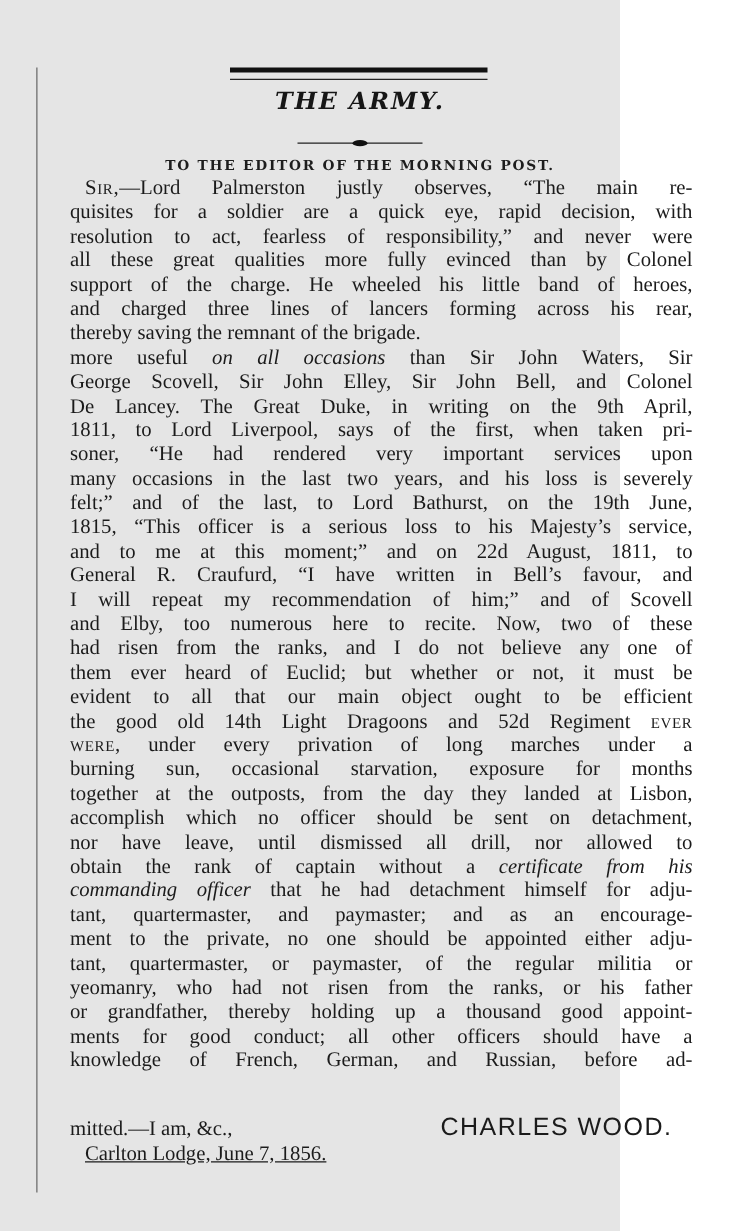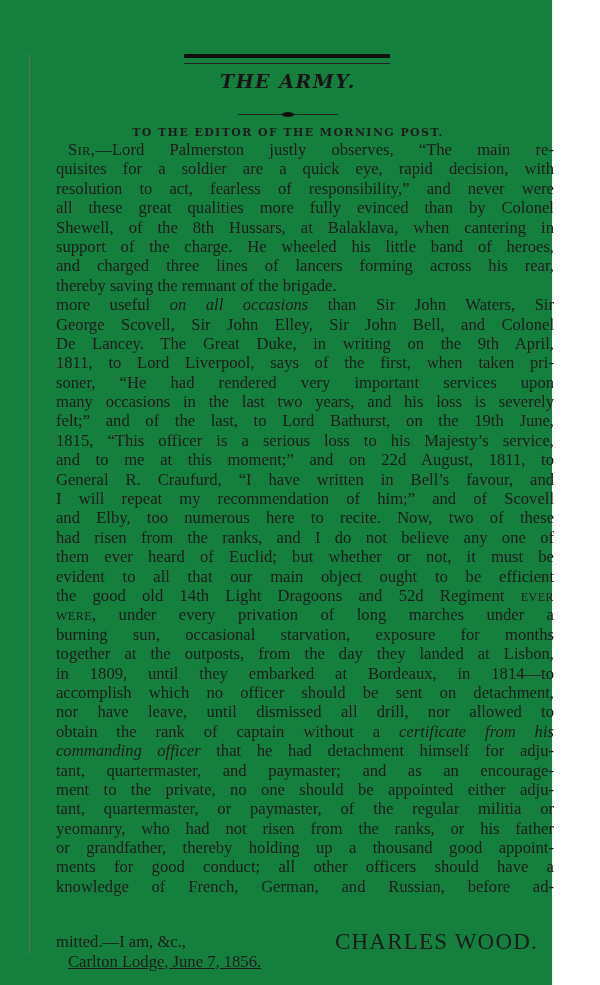--- a/index.html
+++ b/index.html
@@ -12,23 +12,23 @@
       height: 985px;
       position: relative;
       overflow: hidden;
       font-family: "DejaVu Serif", "Liberation Serif", serif;
       color: #1a1a1a;
     }
     .clipping {
       position: absolute;
       left: 0;
       top: 0;
-      width: 552px;
+      width: 496px;
       height: 985px;
-      background: #15803d;
+      background: #e5e5e5;
     }
     .margin-rule {
       position: absolute;
       left: 29px;
       top: 54px;
       width: 1px;
       height: 900px;
       background: #6a6a6a;
     }
     .top-rule-thick {
@@ -132,22 +132,22 @@
       font-style: italic;
     }
     .signature-line {
       position: relative;
       margin-top: 36px;
     }
     .signature {
       position: absolute;
       right: 16px;
       top: 0;
-      font-family: Liberation Serif, serif;
-      font-size: 23px;
+      font-family: Liberation Sans, sans-serif;
+      font-size: 20px;
       letter-spacing: 1.2px;
     }
     .dateline {
       padding-left: 12px;
       text-decoration: underline;
     }
   </style>
 </head>
 <body>
 
@@ -163,21 +163,20 @@
     <div class="diamond"></div>
   </div>
 
   <div class="addressee" style="top:126px;">TO THE EDITOR OF THE MORNING POST.</div>
 
   <div class="body-text" style="top:140px;">
     <span class="line indent"><span class="sc">Sir,</span><span>—Lord Palmerston justly observes, “The main re-</span></span>
     <span class="line">quisites for a soldier are a quick eye, rapid decision, with</span>
     <span class="line">resolution to act, fearless of responsibility,” and never were</span>
     <span class="line">all these great qualities more fully evinced than by Colonel</span>
-    <span class="line">Shewell, of the 8th Hussars, at Balaklava, when cantering in</span>
     <span class="line">support of the charge.  He wheeled his little band of heroes,</span>
     <span class="line">and charged three lines of lancers forming across his rear,</span>
     <span class="line last">thereby saving the remnant of the brigade.</span>
     <span class="line"><span>more useful</span> <em>on all occasions</em> <span>than Sir John Waters, Sir</span></span>
     <span class="line">George Scovell, Sir John Elley, Sir John Bell, and Colonel</span>
     <span class="line">De Lancey.  The Great Duke, in writing on the 9th April,</span>
     <span class="line">1811, to Lord Liverpool, says of the first, when taken pri-</span>
     <span class="line">soner, “He had rendered very important services upon</span>
     <span class="line">many occasions in the last two years, and his loss is severely</span>
     <span class="line">felt;” and of the last, to Lord Bathurst, on the 19th June,</span>
@@ -186,21 +185,20 @@
     <span class="line">General R. Craufurd, “I have written in Bell’s favour, and</span>
     <span class="line">I will repeat my recommendation of him;” and of Scovell</span>
     <span class="line">and Elby, too numerous here to recite.  Now, two of these</span>
     <span class="line">had risen from the ranks, and I do not believe any one of</span>
     <span class="line">them ever heard of Euclid; but whether or not, it must be</span>
     <span class="line">evident to all that our main object ought to be efficient</span>
     <span class="line"><span>the good old 14th Light Dragoons and 52d Regiment</span> <span class="sc">ever</span></span>
     <span class="line"><span class="sc">were</span><span>, under every privation of long marches under a</span></span>
     <span class="line">burning sun, occasional starvation, exposure for months</span>
     <span class="line">together at the outposts, from the day they landed at Lisbon,</span>
-    <span class="line">in 1809, until they embarked at Bordeaux, in 1814—to</span>
     <span class="line">accomplish which no officer should be sent on detachment,</span>
     <span class="line">nor have leave, until dismissed all drill, nor allowed to</span>
     <span class="line"><span>obtain the rank of captain without a</span> <em>certificate from his</em></span>
     <span class="line"><em>commanding officer</em> <span>that he had detachment himself for adju-</span></span>
     <span class="line">tant, quartermaster, and paymaster; and as an encourage-</span>
     <span class="line">ment to the private, no one should be appointed either adju-</span>
     <span class="line">tant, quartermaster, or paymaster, of the regular militia or</span>
     <span class="line">yeomanry, who had not risen from the ranks, or his father</span>
     <span class="line">or grandfather, thereby holding up a thousand good appoint-</span>
     <span class="line">ments for good conduct; all other officers should have a</span>

